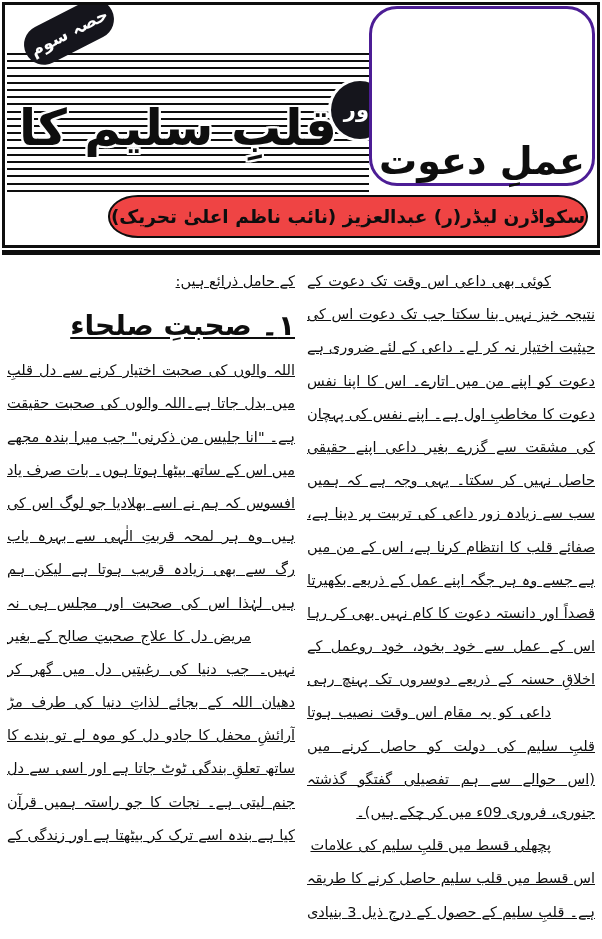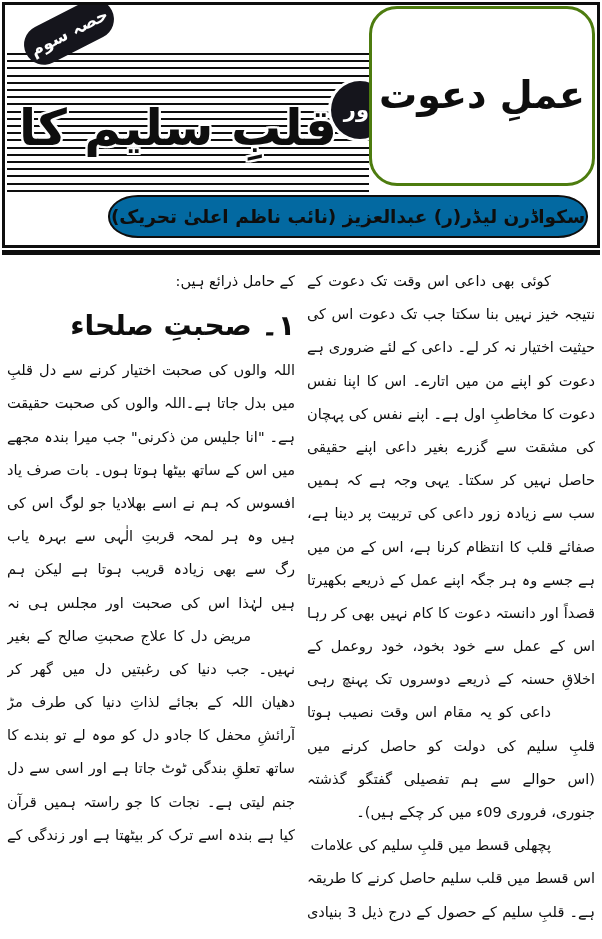--- a/index.html
+++ b/index.html
@@ -15,30 +15,30 @@
          color:#fff;border-radius:22px;transform:rotate(-27deg);text-align:center;
          line-height:40px;font-size:17px;font-weight:bold;}
   .title-left{position:absolute;left:0px;top:62px;width:332px;height:128px;line-height:122px;
               font-size:50px;font-weight:bold;text-align:center;white-space:nowrap;color:#0e0e0e;
               text-shadow:-2px 0 0 #fff,2px 0 0 #fff,0 -2px 0 #fff,0 2px 0 #fff,
                           -2px -2px 0 #fff,2px 2px 0 #fff,-2px 2px 0 #fff,2px -2px 0 #fff;}
   .connector{position:absolute;left:326px;top:76px;width:58px;height:58px;background:#15151c;
              border-radius:50%;color:#fff;text-align:center;line-height:58px;font-size:21px;
              font-weight:bold;box-shadow:0 0 0 3px #fff;}
   .title-box{position:absolute;right:2px;top:1px;width:226px;height:180px;background:#fff;
-             border:3px solid #4d7c0f;border-radius:28px;box-sizing:border-box;display:flex;
-             flex-direction:column;justify-content:center;align-items:center;}
+             border:3px solid #4c1d95;border-radius:28px;box-sizing:border-box;display:flex;
+             flex-direction:column;justify-content:flex-end;align-items:center;}
   .tb-line{font-size:38px;font-weight:bold;line-height:1.1;white-space:nowrap;}
   .byline{position:absolute;left:103px;top:190px;width:480px;height:43px;border:2.5px solid #0e0e0e;
           border-radius:30px/21px;box-sizing:border-box;display:flex;align-items:center;
-          justify-content:center;font-size:18.5px;font-weight:bold;background:#0369a1;white-space:nowrap;}
+          justify-content:center;font-size:18.5px;font-weight:bold;background:#ef4444;white-space:nowrap;}
   .header-rule{height:5px;background:#0e0e0e;margin:2px 2px 0 2px;}
   
   .columns{display:flex;gap:12px;padding:0 7px;margin-top:10px;}
-  .col{width:288px;flex:0 0 288px;}
+  .col{width:288px;flex:0 0 288px;text-decoration:underline;}
   .line{height:33.2px;line-height:33.2px;font-size:14.5px;text-align:justify;
         text-align-last:justify;overflow:hidden;white-space:normal;}
   .line.indent{padding-right:44px;}
   .line.short{text-align:right;text-align-last:right;}
   .heading{height:56px;line-height:56px;font-size:28px;font-weight:bold;text-align:right;
            overflow:hidden;}
 </style>
 </head>
 <body>
 

